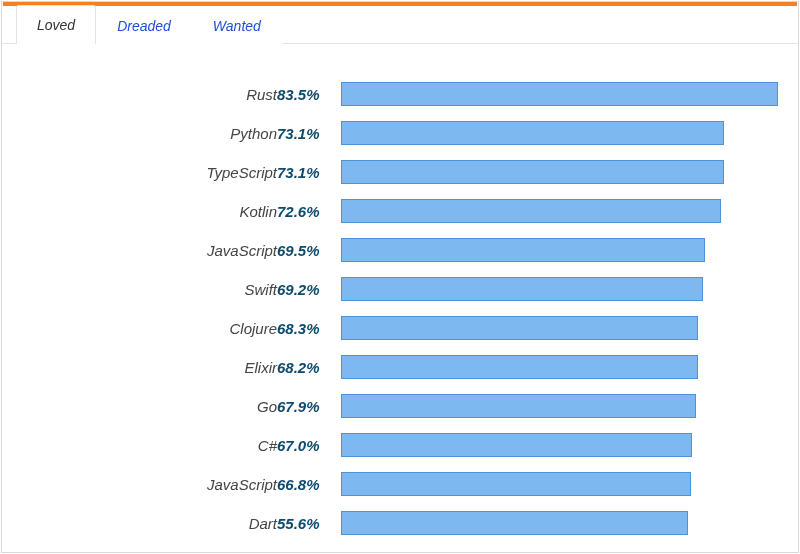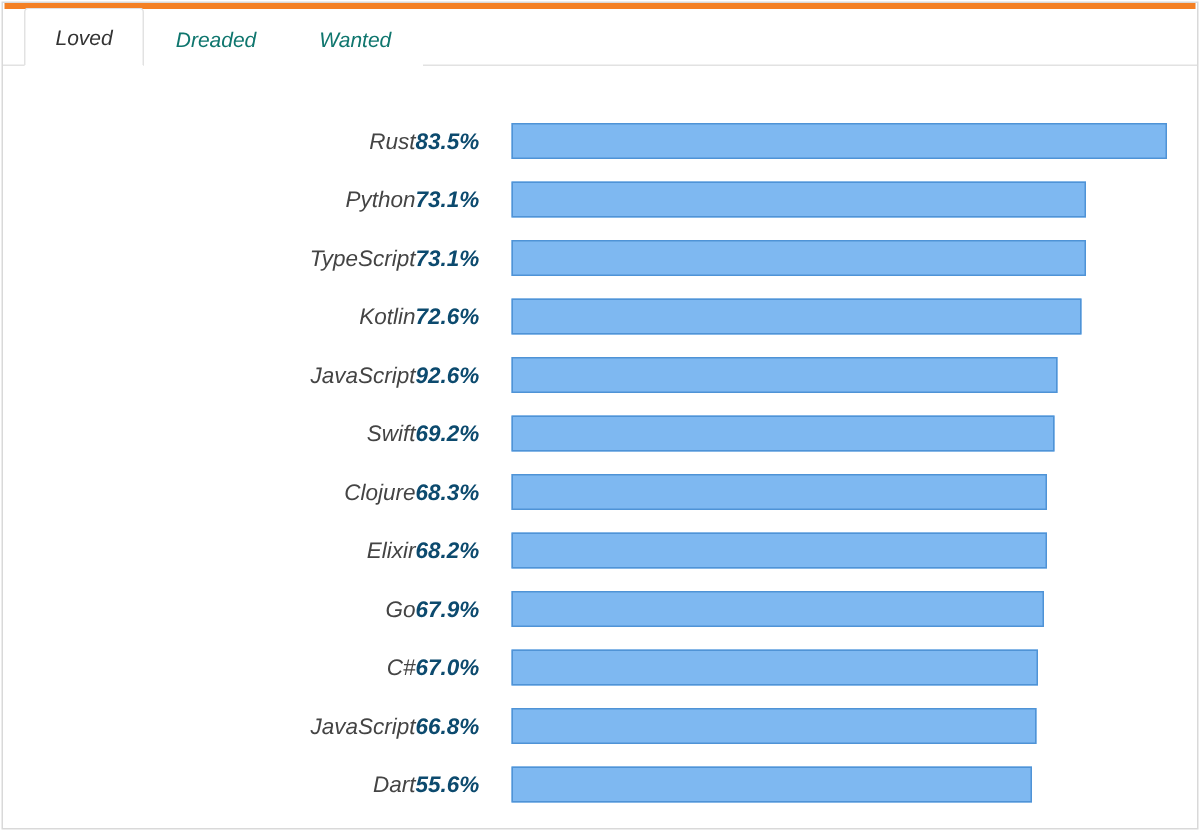--- a/index.html
+++ b/index.html
@@ -32,21 +32,21 @@
   .tabs {
     display: flex;
     align-items: flex-end;
     height: 42px;
     padding-left: 14px;
     padding-top: 4px;
     border-bottom: 1px solid #e2e2e2;
   }
   .tab {
     padding: 11px 20px 10px 20px;
-    color: #0f766e;
+    color: #1d4ed8;
     cursor: pointer;
     position: relative;
     bottom: -1px;
     border: 1px solid transparent;
     border-bottom: none;
     background: #fff;
   }
   .tab.active {
     color: #333;
     border: 1px solid #e2e2e2;
@@ -123,21 +123,21 @@
     </div>
     <div class="row">
       <div class="label">Kotlin</div>
       <div class="value">72.6%</div>
       <div class="bar-col">
           <div class="bar" style="width: 86.9461%;"></div>
         </div>
     </div>
     <div class="row">
       <div class="label">JavaScript</div>
-      <div class="value">92.6%</div>
+      <div class="value">69.5%</div>
       <div class="bar-col">
           <div class="bar" style="width: 83.2335%;"></div>
         </div>
     </div>
     <div class="row">
       <div class="label">Swift</div>
       <div class="value">69.2%</div>
       <div class="bar-col">
           <div class="bar" style="width: 82.8743%;"></div>
         </div>

